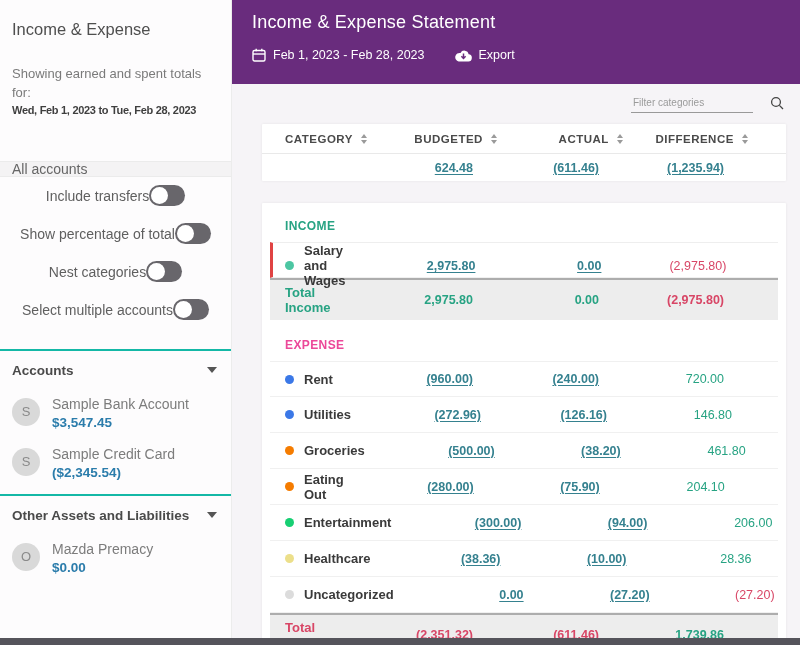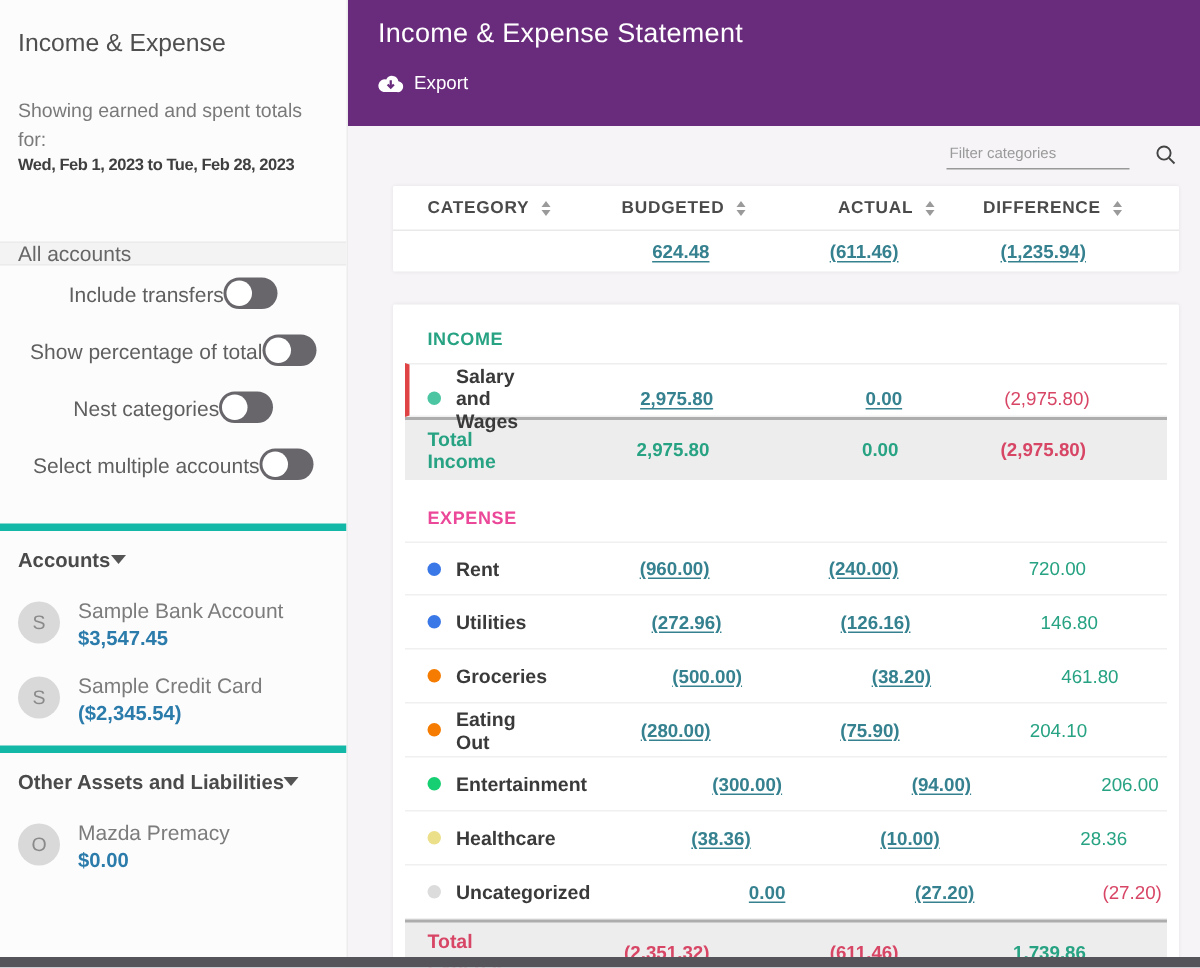--- a/index.html
+++ b/index.html
@@ -12,22 +12,22 @@
   .sb-title { margin:20px 12px 0; font-size:16.5px; font-weight:400; color:#4f4f4f; }
   .sb-desc { margin:26px 12px 0; font-size:13px; color:#7a7a7a; line-height:1.45; }
   .sb-desc .bold-line { display:block; font-weight:bold; color:#3f3f3f; font-size:11px; letter-spacing:-0.3px; white-space:nowrap; }
   .all-accounts { margin-top:42px; background:#f4f3f4; border-top:1px solid #ebebeb; border-bottom:1px solid #ebebeb;
     padding:5px 12px; font-size:14px; color:#666; height:16px; display:flex; align-items:center; cursor:pointer; }
   .toggle-row { display:flex; justify-content:center; align-items:center; padding:0 12px; height:38px; }
   .toggle-row .lbl { font-size:14px; color:#5f5f5f; }
   .toggle { width:36px; height:21px; background:#68666b; border-radius:11px; position:relative; cursor:pointer; flex:none; }
   .toggle .knob { position:absolute; top:2px; width:17px; height:17px; border-radius:50%; background:#fff; transition:left .1s; }
   .toggle[data-state="off"] .knob { left:2px; }
-  .sb-section-header { margin-top:20px; border-top:5px solid #14b8a6; padding:12px 14px 10px 12px;
-    display:flex; align-items:center; cursor:pointer; }
+  .sb-section-header { margin-top:20px; border-top:2px solid #14b8a6; padding:12px 14px 10px 12px;
+    display:flex; justify-content:space-between; align-items:center; cursor:pointer; }
   .sb-section-header.tight { margin-top:6px; }
   .sb-section-header .txt { font-size:13.5px; font-weight:bold; color:#4a4a4a; }
   .caret-down { width:0; height:0; border-left:5px solid transparent; border-right:5px solid transparent; border-top:6px solid #555; }
   .account-item { display:flex; gap:12px; padding:8px 12px; align-items:flex-start; cursor:pointer; }
   .avatar { width:28px; height:28px; border-radius:50%; background:#d9d9d9; color:#8a8a8a; font-size:13px;
     display:flex; align-items:center; justify-content:center; flex:none; margin-top:2px; }
   .acct-name { font-size:14px; color:#7c7c7c; }
   .acct-amount { font-size:13.5px; font-weight:bold; color:#2b7cab; margin-top:3px; }
 
   
@@ -156,20 +156,31 @@
       </div>
     </div>
   </aside>
 
   <main class="main">
     <header class="purple-header">
       <h2 class="page-title">Income &amp; Expense Statement</h2>
       <div class="header-controls">
         <button class="hdr-btn">
           <span style="display:flex;">
+            <svg width="14" height="14" viewBox="0 0 14 14">
+                <rect x="1" y="2.5" width="12" height="10.5" rx="1.5" fill="none" stroke="#fff" stroke-width="1.4"></rect>
+                <line x1="1" y1="6" x2="13" y2="6" stroke="#fff" stroke-width="1.4"></line>
+                <line x1="4.2" y1="0.8" x2="4.2" y2="3.2" stroke="#fff" stroke-width="1.4"></line>
+                <line x1="9.8" y1="0.8" x2="9.8" y2="3.2" stroke="#fff" stroke-width="1.4"></line>
+              </svg>
+          </span>
+          <span>Feb 1, 2023 - Feb 28, 2023</span>
+        </button>
+        <button class="hdr-btn">
+          <span style="display:flex;">
             <svg width="17" height="13" viewBox="0 0 17 13">
                 <path d="M13.6 5.2A4.3 4.3 0 0 0 5.5 4 3.4 3.4 0 0 0 3.6 12.4h9.2a3.1 3.1 0 0 0 .8-7.2z" fill="#fff"></path>
                 <line x1="8.5" y1="4.5" x2="8.5" y2="9.2" stroke="#692c7d" stroke-width="1.5"></line>
                 <polyline points="6.4,7.3 8.5,9.4 10.6,7.3" fill="none" stroke="#692c7d" stroke-width="1.5"></polyline>
               </svg>
           </span>
           <span>Export</span>
         </button>
       </div>
     </header>

